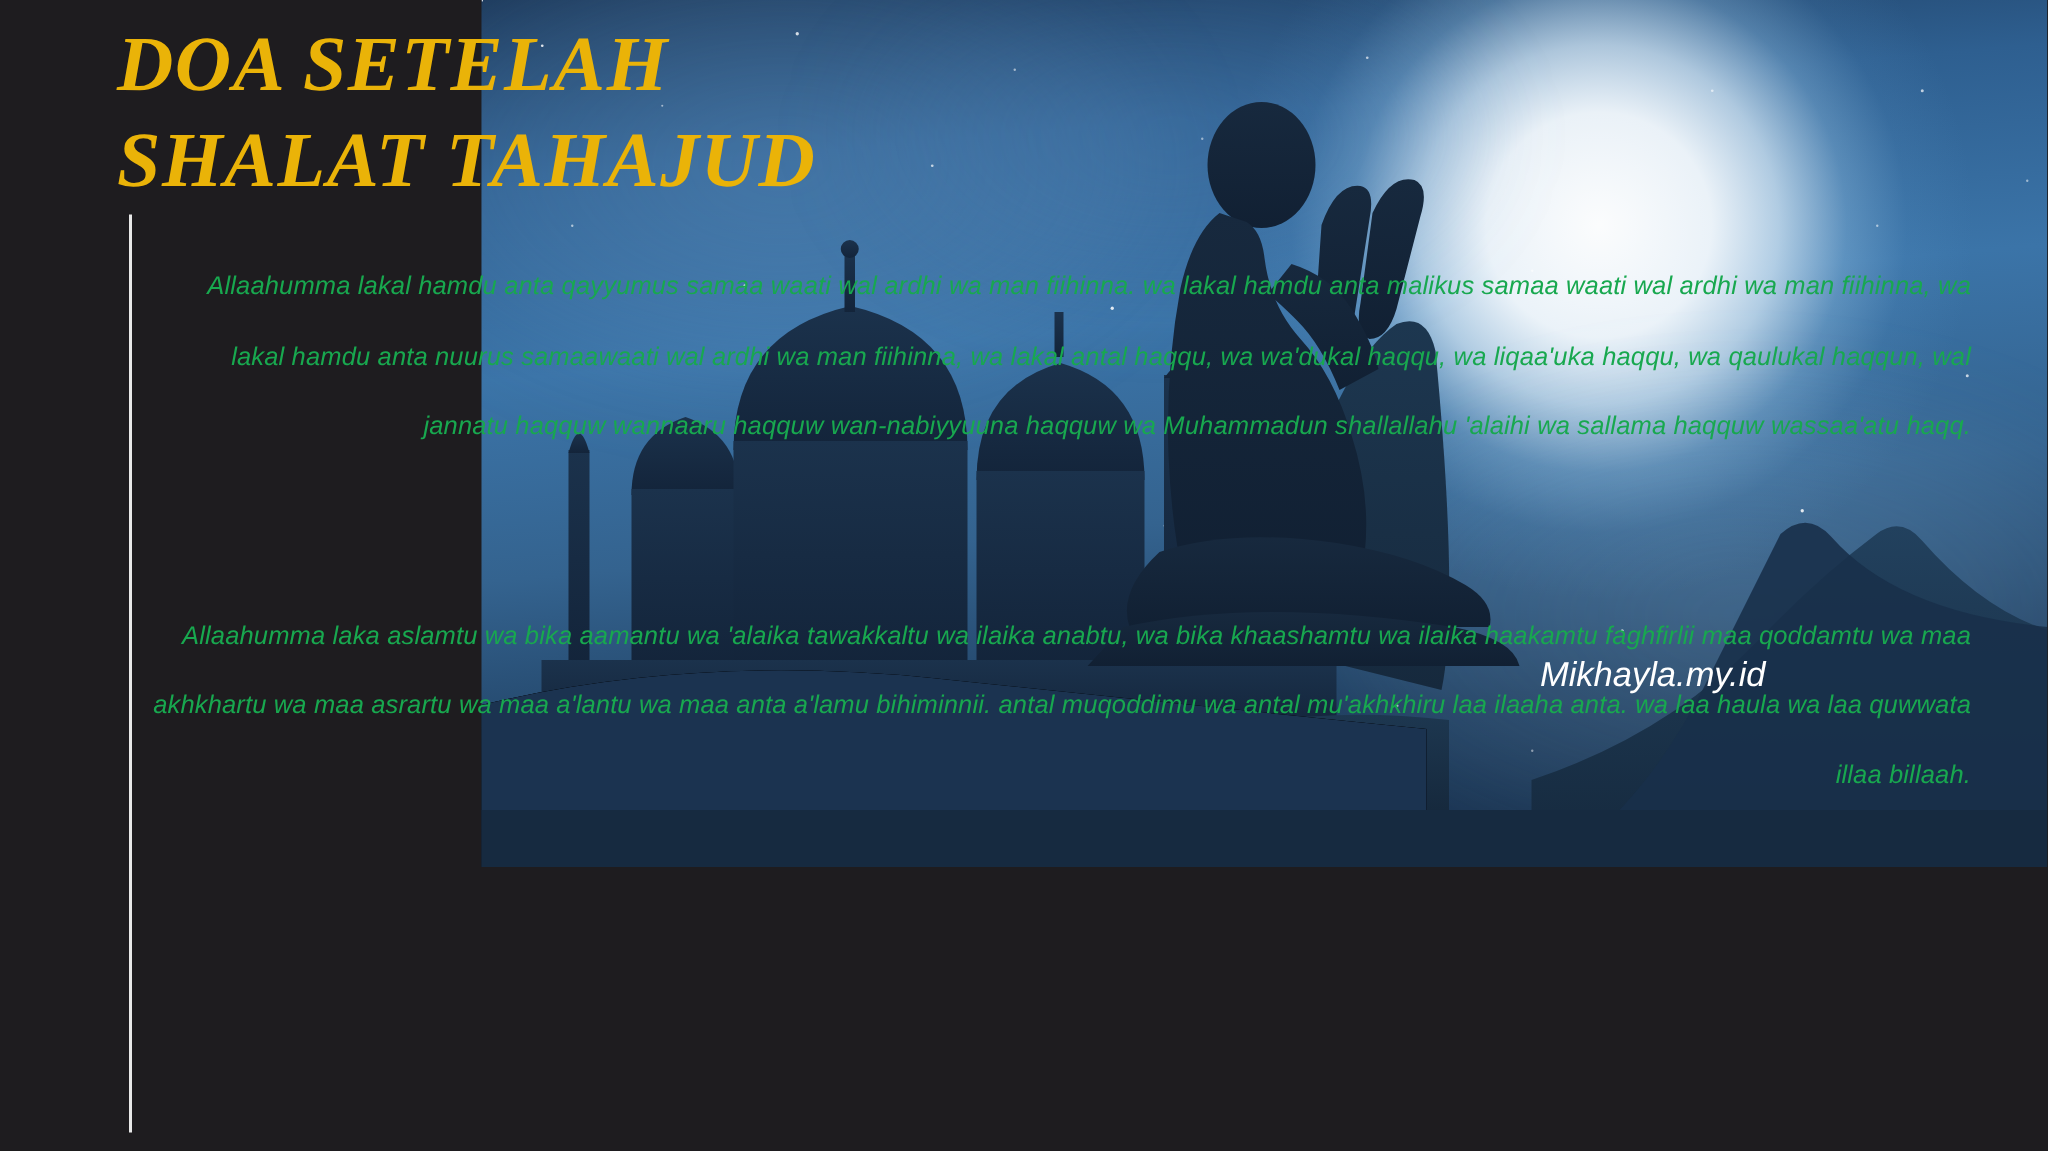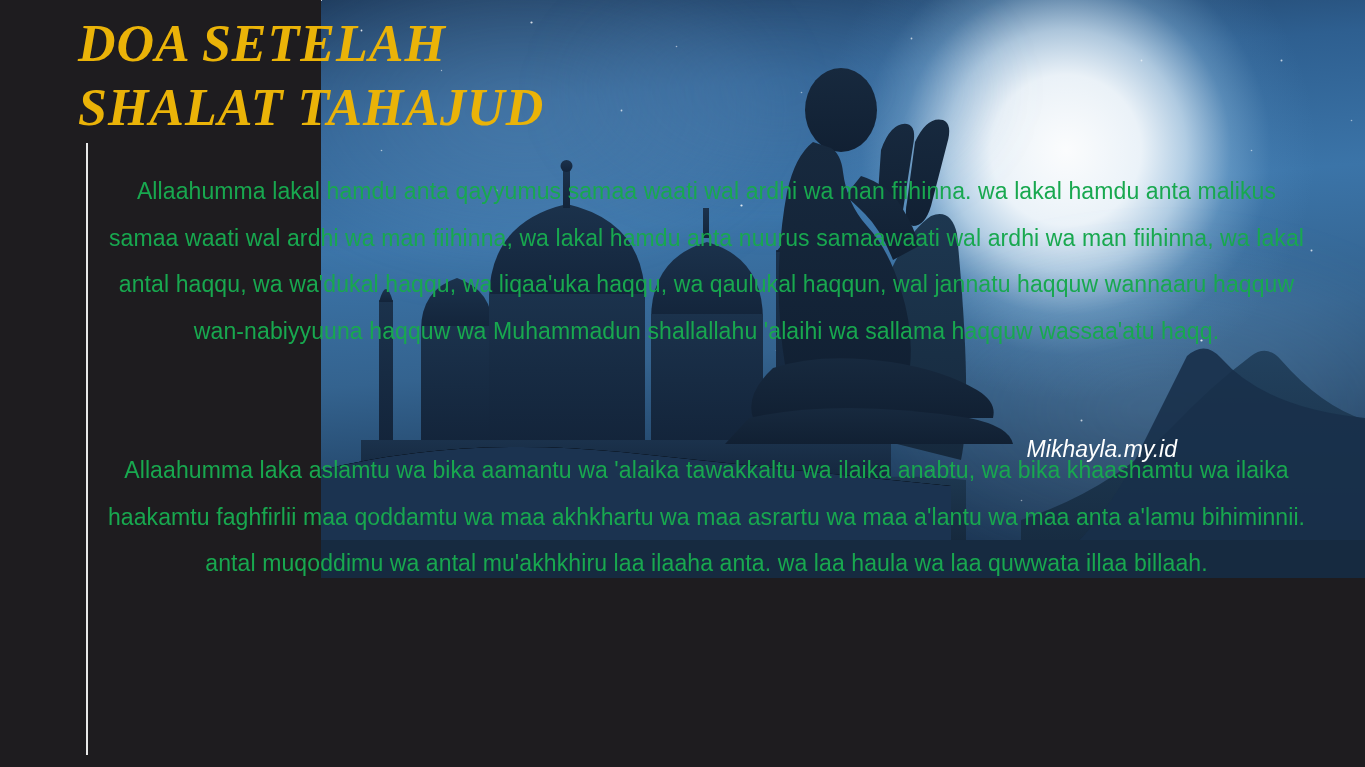--- a/index.html
+++ b/index.html
@@ -96,24 +96,25 @@
   }
 
   
   #body-text {
     position:absolute; left:99px; top:168px;
     width:1215px;
     z-index:7;
   }
   .para {
     font-family:"Liberation Sans", sans-serif;
-    font-size:23px;
+    font-style:italic;
+    font-size:17px;
     line-height:46.5px;
     color:#18a84f;
-    text-align:center;
+    text-align:right;
     letter-spacing:0.1px;
   }
   #para2 { margin-top:93px; }
 
   
   #watermark {
     position:absolute; right:188px; top:436px;
     font-family:"Liberation Sans", sans-serif;
     font-style:italic;
     font-size:23px;

